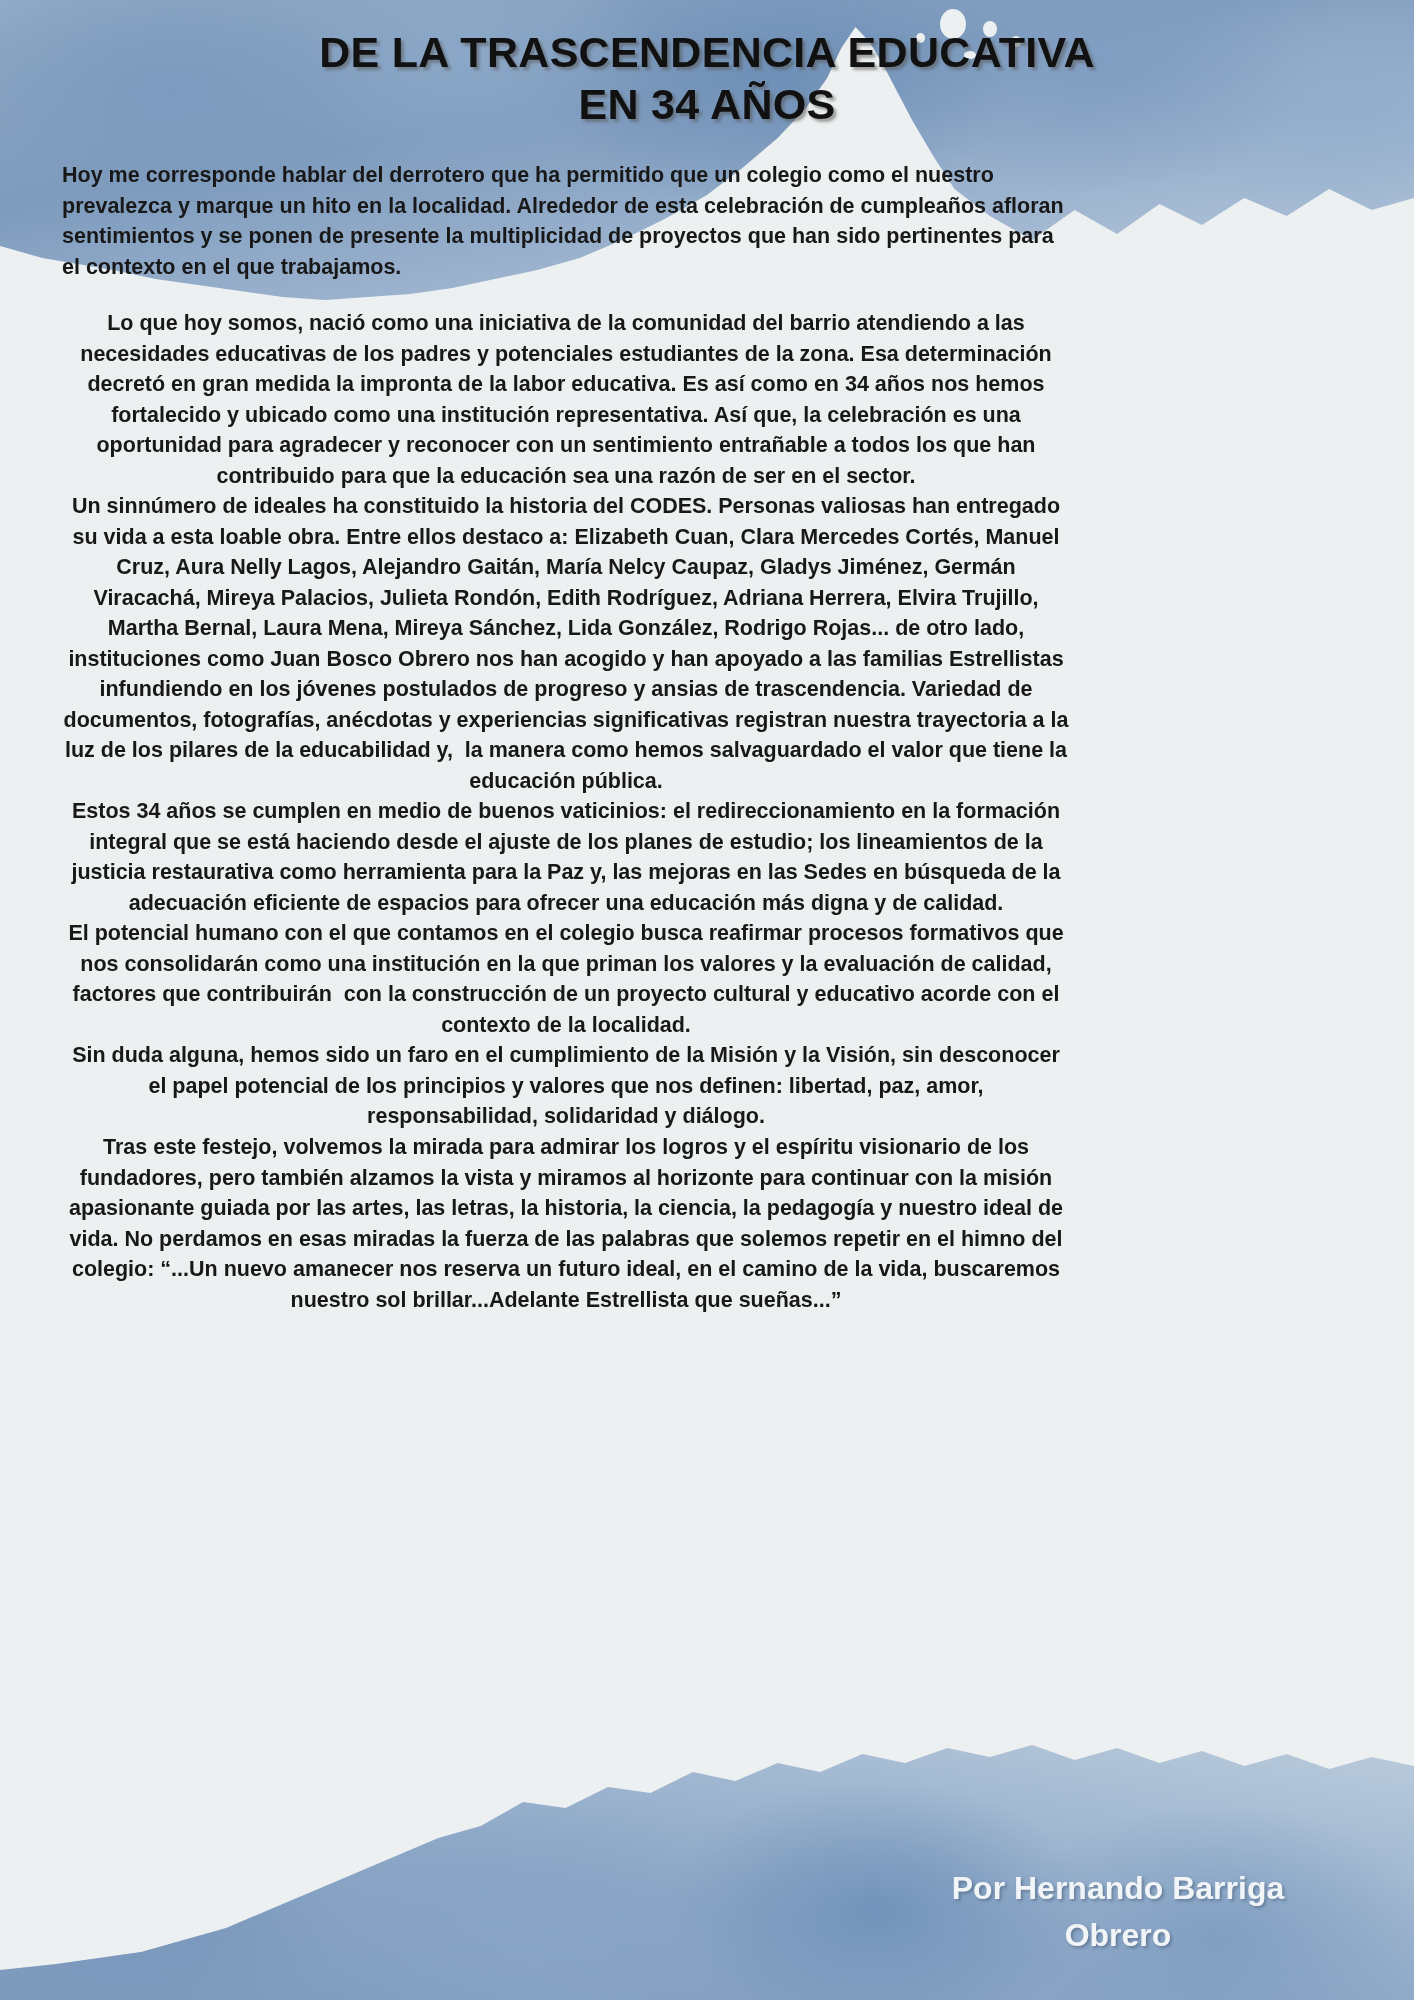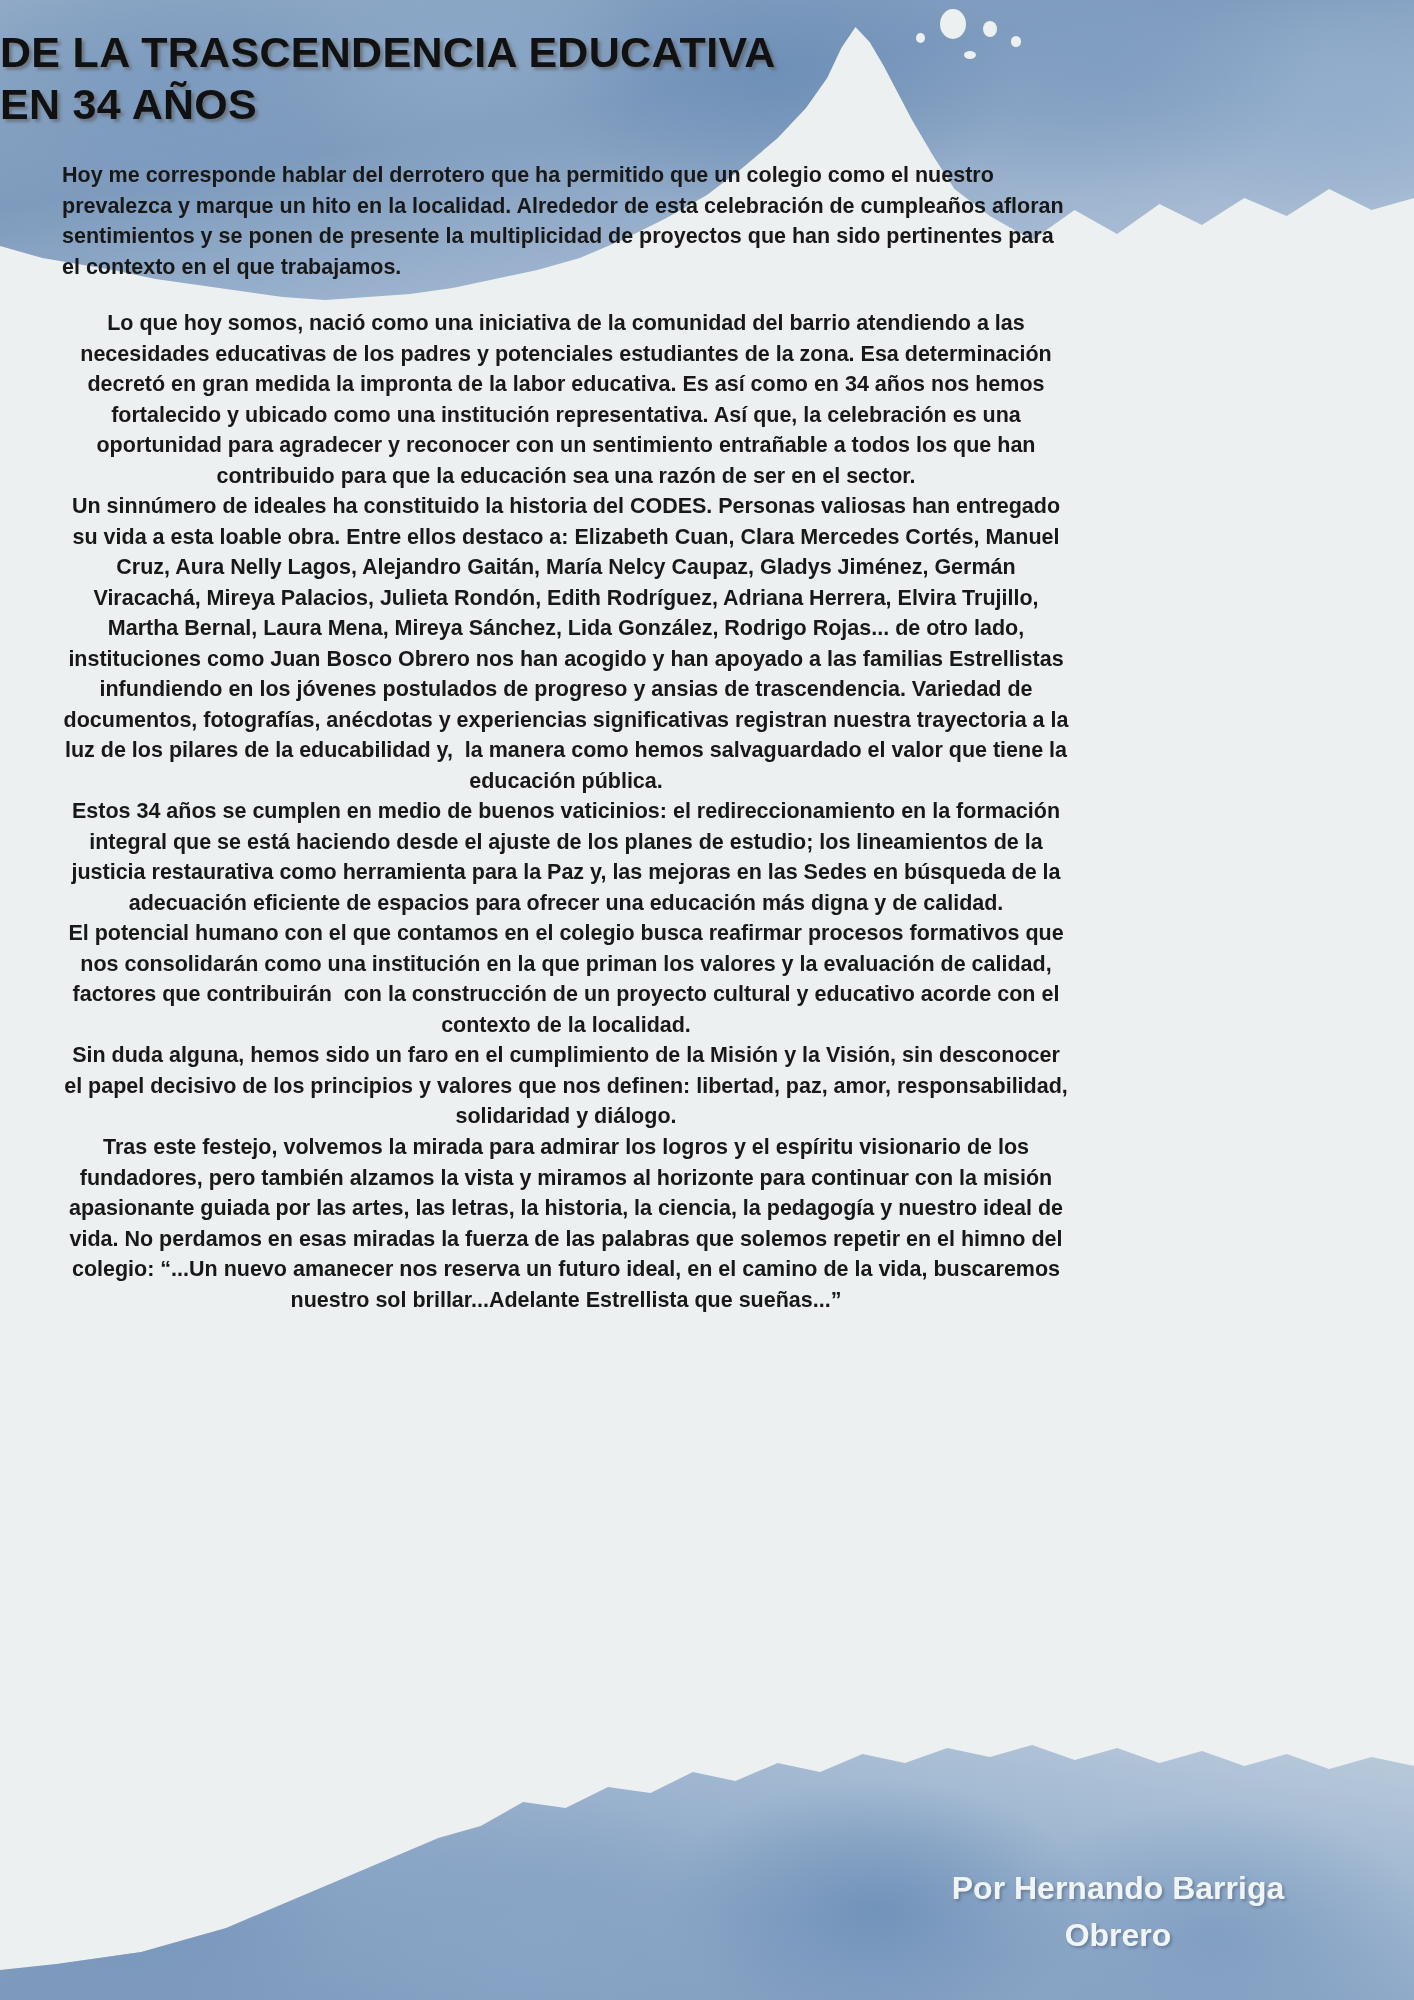--- a/index.html
+++ b/index.html
@@ -81,20 +81,21 @@
       22% 64%, 19% 70%, 16% 76%, 13% 80%, 10% 84%,
       7% 86%, 4% 88%, 2% 89%, 0% 90%
     );
   }
 
   
   .title-block{
     position:absolute;
     top:26px; left:0;
     width:1414px;
+    text-align:center;
     z-index:5;
   }
   .title-line{
     font-size:43px;
     font-weight:bold;
     color:#111111;
     letter-spacing:0.3px;
     line-height:1.22;
     text-shadow:3px 3px 3px rgba(90,90,90,0.55);
     font-family:"Liberation Sans", sans-serif;
@@ -155,21 +156,21 @@
     <div class="title-line">DE LA TRASCENDENCIA EDUCATIVA</div>
     <div class="title-line">EN 34 AÑOS</div>
   </div>
 
   <div class="body-area">
     <p class="para gap-after">Hoy me corresponde hablar del derrotero que ha permitido que un colegio como el nuestro prevalezca y marque un hito en la localidad. Alrededor de esta celebración de cumpleaños afloran sentimientos y se ponen de presente la multiplicidad de proyectos que han sido pertinentes para el contexto en el que trabajamos.</p>
     <p class="para tight">Lo que hoy somos, nació como una iniciativa de la comunidad del barrio atendiendo a las necesidades educativas de los padres y potenciales estudiantes de la zona. Esa determinación decretó en gran medida la impronta de la labor educativa. Es así como en 34 años nos hemos fortalecido y ubicado como una institución representativa. Así que, la celebración es una oportunidad para agradecer y reconocer con un sentimiento entrañable a todos los que han contribuido para que la educación sea una razón de ser en el sector.</p>
     <p class="para tight">Un sinnúmero de ideales ha constituido la historia del CODES. Personas valiosas han entregado su vida a esta loable obra. Entre ellos destaco a: Elizabeth Cuan, Clara Mercedes Cortés, Manuel Cruz, Aura Nelly Lagos, Alejandro Gaitán, María Nelcy Caupaz, Gladys Jiménez, Germán Viracachá, Mireya Palacios, Julieta Rondón, Edith Rodríguez, Adriana Herrera, Elvira Trujillo, Martha Bernal, Laura Mena, Mireya Sánchez, Lida González, Rodrigo Rojas... de otro lado, instituciones como Juan Bosco Obrero nos han acogido y han apoyado a las familias Estrellistas infundiendo en los jóvenes postulados de progreso y ansias de trascendencia. Variedad de documentos, fotografías, anécdotas y experiencias significativas registran nuestra trayectoria a la luz de los pilares de la educabilidad y,  la manera como hemos salvaguardado el valor que tiene la educación pública.</p>
     <p class="para tight">Estos 34 años se cumplen en medio de buenos vaticinios: el redireccionamiento en la formación integral que se está haciendo desde el ajuste de los planes de estudio; los lineamientos de la justicia restaurativa como herramienta para la Paz y, las mejoras en las Sedes en búsqueda de la adecuación eficiente de espacios para ofrecer una educación más digna y de calidad.</p>
     <p class="para tight">El potencial humano con el que contamos en el colegio busca reafirmar procesos formativos que nos consolidarán como una institución en la que priman los valores y la evaluación de calidad, factores que contribuirán  con la construcción de un proyecto cultural y educativo acorde con el contexto de la localidad.</p>
-    <p class="para tight">Sin duda alguna, hemos sido un faro en el cumplimiento de la Misión y la Visión, sin desconocer el papel decisivo de los principios y valores que nos definen: libertad, paz, amor, responsabilidad, solidaridad y diálogo.</p>
+    <p class="para tight">Sin duda alguna, hemos sido un faro en el cumplimiento de la Misión y la Visión, sin desconocer el papel potencial de los principios y valores que nos definen: libertad, paz, amor, responsabilidad, solidaridad y diálogo.</p>
     <p class="para tight">Tras este festejo, volvemos la mirada para admirar los logros y el espíritu visionario de los fundadores, pero también alzamos la vista y miramos al horizonte para continuar con la misión apasionante guiada por las artes, las letras, la historia, la ciencia, la pedagogía y nuestro ideal de vida. No perdamos en esas miradas la fuerza de las palabras que solemos repetir en el himno del colegio: “...Un nuevo amanecer nos reserva un futuro ideal, en el camino de la vida, buscaremos nuestro sol brillar...Adelante Estrellista que sueñas...”</p>
   </div>
 
   <div class="footer-wash"></div>
 
   <div class="signature">
     <div class="sig-line">Por Hernando Barriga</div>
     <div class="sig-line">Obrero</div>
   </div>
 

